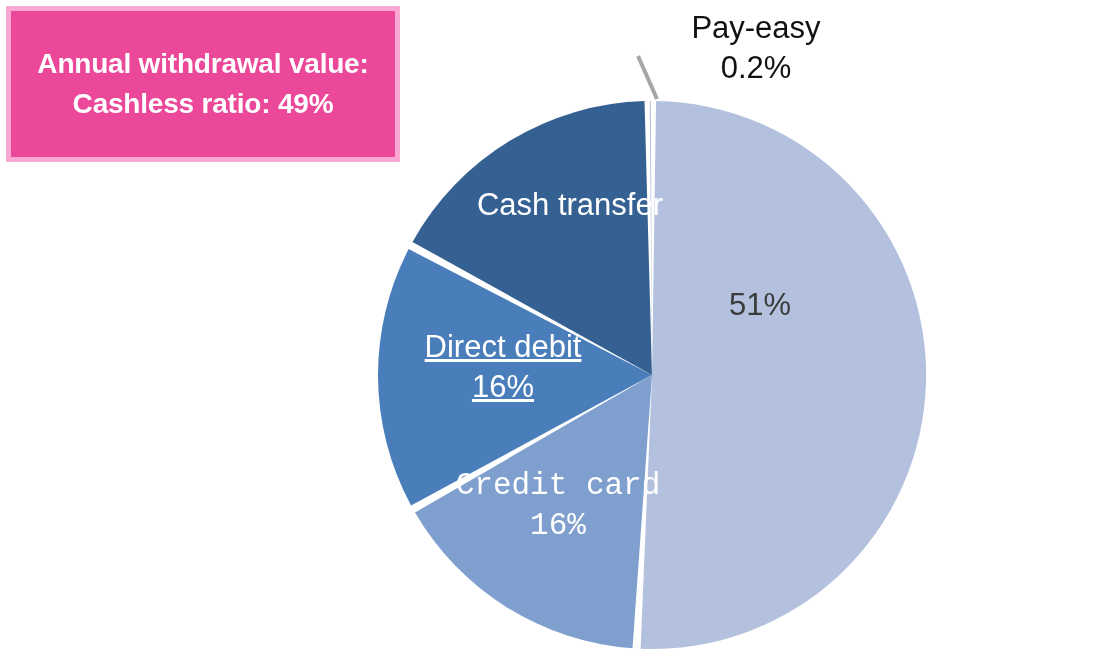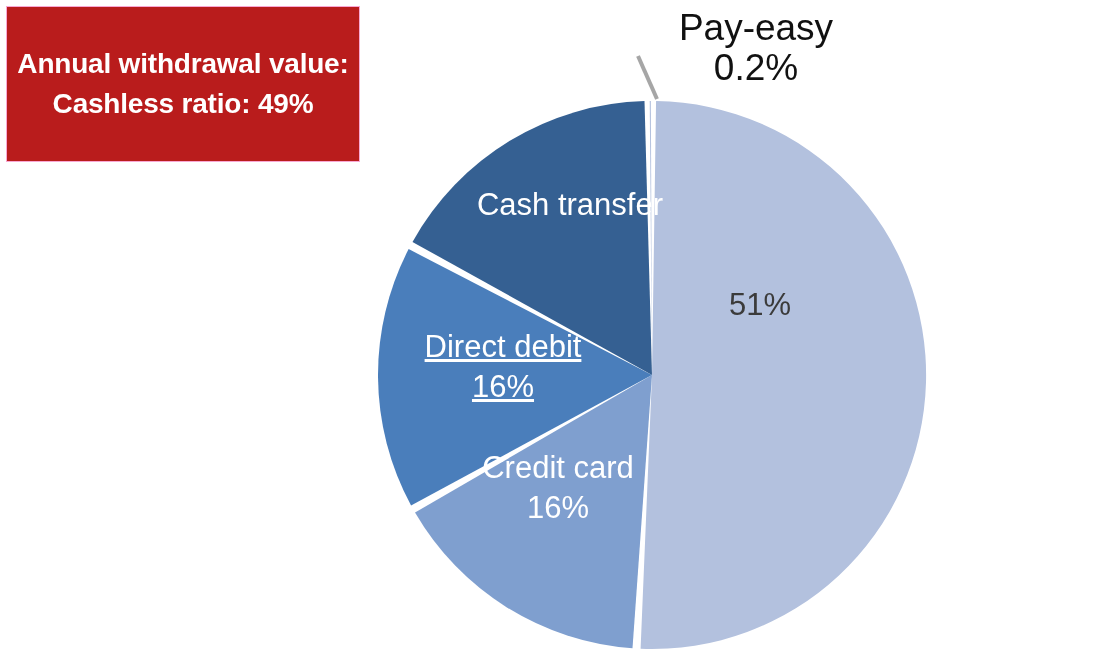--- a/index.html
+++ b/index.html
@@ -13,25 +13,25 @@
     position: relative;
     overflow: hidden;
     font-family: "Liberation Sans", sans-serif;
   }
 
   
   #info-box {
     position: absolute;
     left: 6px;
     top: 6px;
-    width: 354px;
+    width: 394px;
     height: 156px;
     box-sizing: border-box;
-    background: #b91c1c;
-    border: 1px solid #f9a8d4;
+    background: #ec4899;
+    border: 5px solid #f9a8d4;
     display: flex;
     flex-direction: column;
     align-items: center;
     justify-content: center;
     text-align: center;
   }
   #info-box .info-line {
     color: #ffffff;
     font-size: 28px;
     font-weight: bold;
@@ -65,33 +65,33 @@
     pointer-events: none;
   }
   .slice-label .lbl-name,
   .slice-label .lbl-value {
     display: block;
   }
   .lbl-light { color: #ffffff; }
   .lbl-dark  { color: #3b3b3b; }
 
   #label-cash          { left: 660px; top: 285px; width: 200px; }
-  #label-credit-card   { left: 430px; top: 448px; width: 256px; }
+  #label-credit-card   { left: 430px; top: 466px; width: 256px; font-family: Liberation Mono, monospace; }
   #label-direct-debit  { left: 372px; top: 327px; width: 262px; text-decoration: underline; }
   #label-bank-transfer { left: 440px; top: 185px; width: 260px; }
 
   #label-pay-easy {
     position: absolute;
     left: 646px;
     top: 8px;
     width: 220px;
     text-align: center;
     white-space: nowrap;
     line-height: 40px;
-    font-size: 37px;
+    font-size: 31px;
     color: #111111;
     pointer-events: none;
   }
   #label-pay-easy .lbl-name,
   #label-pay-easy .lbl-value { display: block; }
 </style>
 </head>
 <body>
 
 <div id="info-box">

